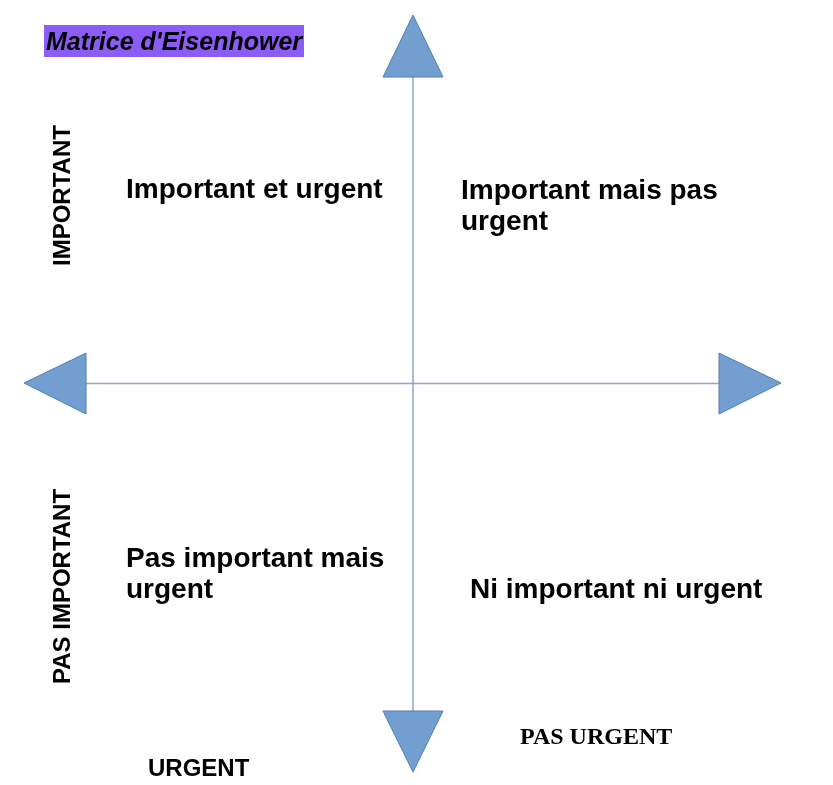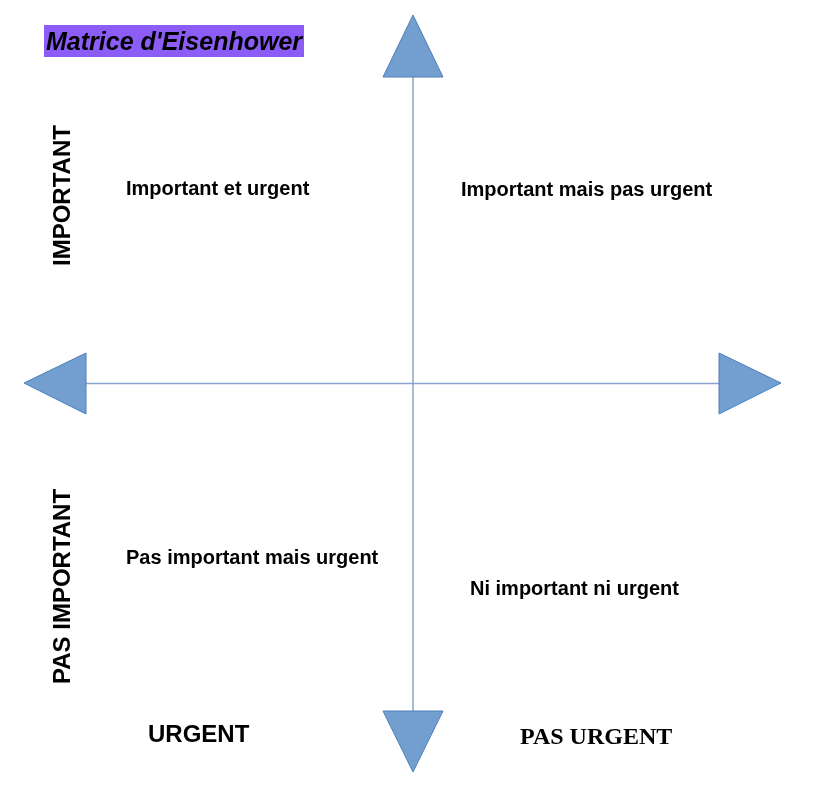--- a/index.html
+++ b/index.html
@@ -5,21 +5,21 @@
     html, body { margin: 0; padding: 0; background: #ffffff; }
     body { width: 833px; height: 785px; position: relative; overflow: hidden;
            font-family: "Liberation Sans", sans-serif; color: #000; }
     .abs { position: absolute; }
     #diagram-svg { position: absolute; left: 0; top: 0; }
     .title {
       left: 44px; top: 25px; height: 32px; line-height: 32px;
       padding: 0 2px; font-size: 25px; font-weight: bold; font-style: italic;
       white-space: nowrap;
     }
-    .quad { font-size: 20px; font-weight: bold; line-height: 31px; }
+    .quad { font-size: 28px; font-weight: bold; line-height: 31px; }
     .axis-label { font-size: 24px; font-weight: bold; white-space: nowrap; }
     .vlabel { transform-origin: 0 0; transform: rotate(-90deg); font-size: 24px; font-weight: bold; white-space: nowrap; }
   </style>
 </head>
 <body>
 
 <svg id="diagram-svg" width="833" height="785">
 
   <line x1="413" y1="77" x2="413" y2="711" stroke="#8aa6cf" stroke-width="1.5"></line>
 
@@ -34,14 +34,14 @@
 <div class="abs title" style="background:#8b5cf6;">Matrice d'Eisenhower</div>
 
 <div class="abs vlabel" style="left:48px; top:266px;">IMPORTANT</div>
 <div class="abs vlabel" style="left:48px; top:684px;">PAS IMPORTANT</div>
 
 <div class="abs quad" style="left:126px; top:173px; width:270px;">Important et urgent</div>
 <div class="abs quad" style="left:461px; top:174px; width:260px;">Important mais pas urgent</div>
 <div class="abs quad" style="left:126px; top:542px; width:260px;">Pas important mais urgent</div>
 <div class="abs quad" style="left:470px; top:542px; width:320px;margin-top:31px;">Ni important ni urgent</div>
 
-<div class="abs axis-label" style="left:148px; top:720px;">URGENT</div>
+<div class="abs axis-label" style="left:148px; top:754px;">URGENT</div>
 <div class="abs axis-label" style="left:520px; top:723px;font-family:Liberation Serif, serif;">PAS URGENT</div>
 
 </body></html>

